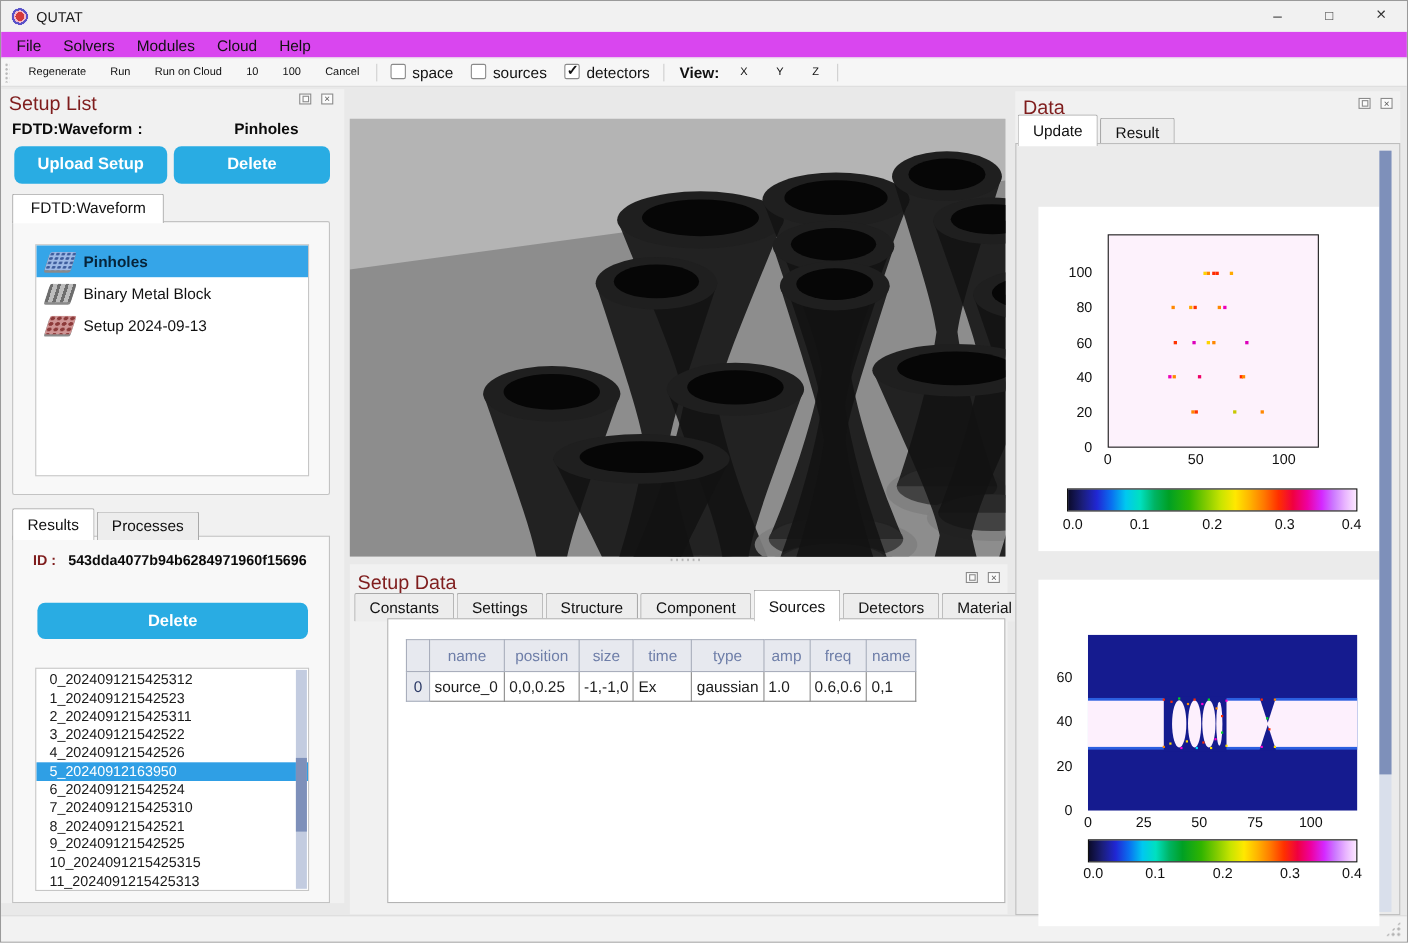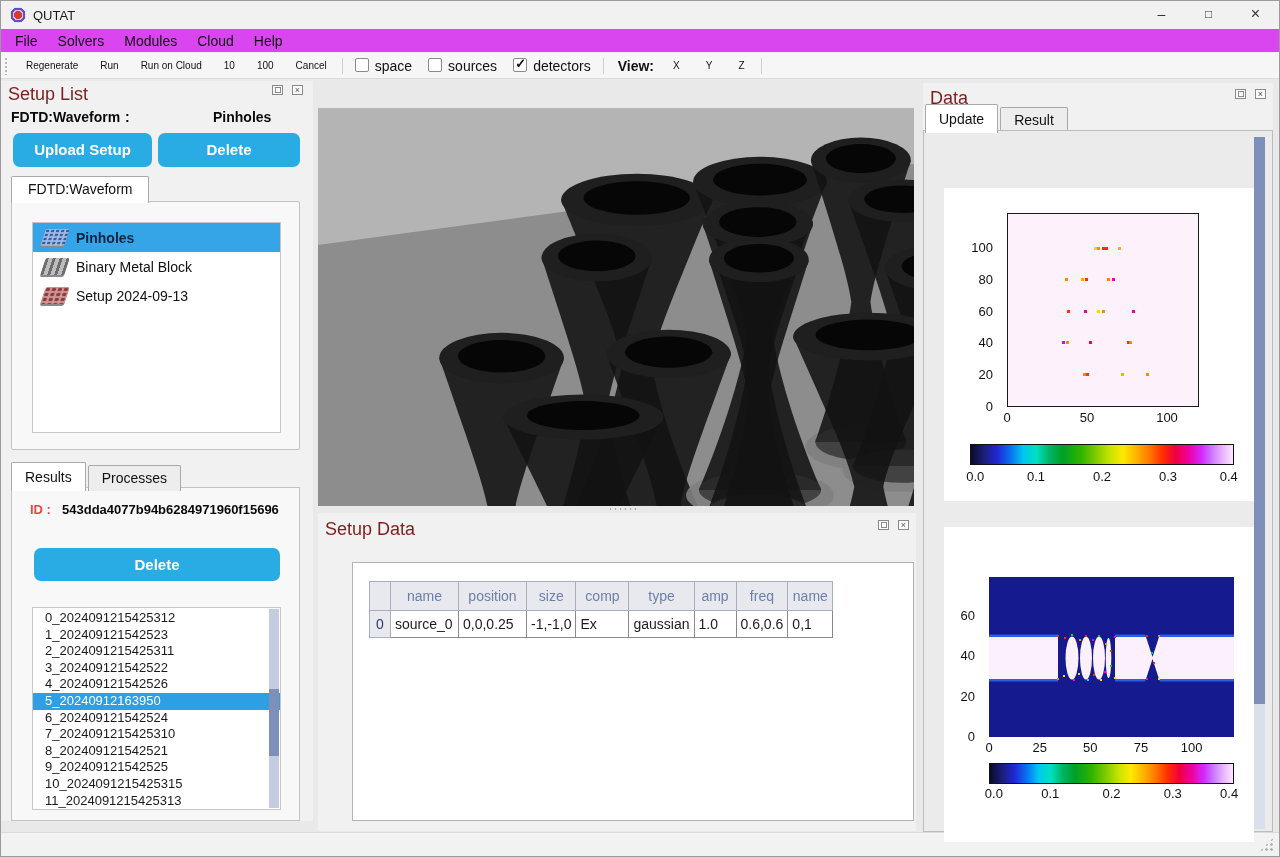--- a/index.html
+++ b/index.html
@@ -65,21 +65,21 @@
   .setup-item.selected{background:#35a5e8;}
   .thumb{width:24px;height:17px;margin:0 9px 0 10px;transform:skewX(-18deg);border-radius:2px;box-shadow:0 2px 0 #8a8a8a;}
   .setup-item:nth-child(1) .thumb{background:#9db9e6 radial-gradient(#3d5c9c 1.5px,transparent 1.8px);background-size:5px 4px;}
   .setup-item:nth-child(2) .thumb{background:#bdbdbd repeating-linear-gradient(90deg,#6d6d6d 0 3px,transparent 3px 7px);}
   .setup-item:nth-child(3) .thumb{background:#cf9494 radial-gradient(#8c3a3a 2px,transparent 2.3px);background-size:6px 5px;}
   .si-label{font-size:14px;color:#111;}
   .setup-item.selected .si-label{color:#06243a;font-weight:bold;}
 
   .results-tabs{left:10px;top:381px;}
   .results-frame{position:absolute;left:10px;top:406px;width:289px;height:334px;background:#f8f8f8;border:1px solid #c3c3c3;}
-  .id-label{position:absolute;left:18px;top:14px;font-size:13px;font-weight:bold;color:#ef4444;}
+  .id-label{position:absolute;left:18px;top:14px;font-size:13px;font-weight:bold;color:#7f1d1d;}
   .id-value{position:absolute;left:50px;top:14px;width:232px;font-size:13px;font-weight:bold;color:#0a0a0a;white-space:nowrap;overflow:hidden;}
   .del-result-btn{left:22px;top:60px;width:246px;height:33px;line-height:33px;}
   .result-list{left:20px;top:119px;width:249px;height:203px;padding-top:2px;}
   .result-item{font-size:13px;line-height:16.6px;padding-left:12px;color:#1a1a1a;white-space:nowrap;}
   .result-item.selected{background:#2f9fe5;color:#fff;}
   .lb-scroll{position:absolute;right:1px;top:1px;width:10px;height:199px;background:#c3cce0;}
   .lb-thumb{position:absolute;left:0;right:0;top:40%;height:34%;background:#7e90ba;}
 
   
   .viewport{position:absolute;left:317px;top:29px;width:596px;height:398px;background:#b4b4b4;}
@@ -297,29 +297,38 @@
       </svg>
     </section>
 
     <section class="panel setup-data-panel">
       <span class="splitter-dots"></span>
       <div class="panel-head">
         <span class="panel-title">Setup Data</span>
         <span class="dockbtn float" style="right:27px"></span>
         <span class="dockbtn closep" style="right:7px">×</span>
       </div>
+      <div class="tabs sd-tabs">
+        <span class="tab">Constants</span>
+          <span class="tab">Settings</span>
+          <span class="tab">Structure</span>
+          <span class="tab">Component</span>
+          <span class="tab active">Sources</span>
+          <span class="tab">Detectors</span>
+          <span class="tab">Material</span>
+      </div>
       <div class="sd-content">
         <table class="sd-table">
           <thead>
             <tr>
               <th></th>
                 <th>name</th>
                 <th>position</th>
                 <th>size</th>
-                <th>comp</th>
+                <th>time</th>
                 <th>type</th>
                 <th>amp</th>
                 <th>freq</th>
                 <th>name</th>
             </tr>
           </thead>
           <tbody>
             <tr>
                 <td class="rowhead">0</td>
                 <td>source_0</td>

